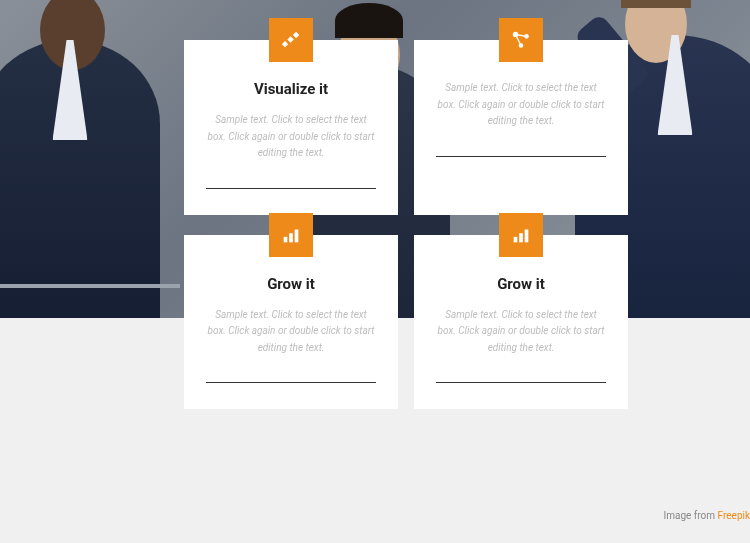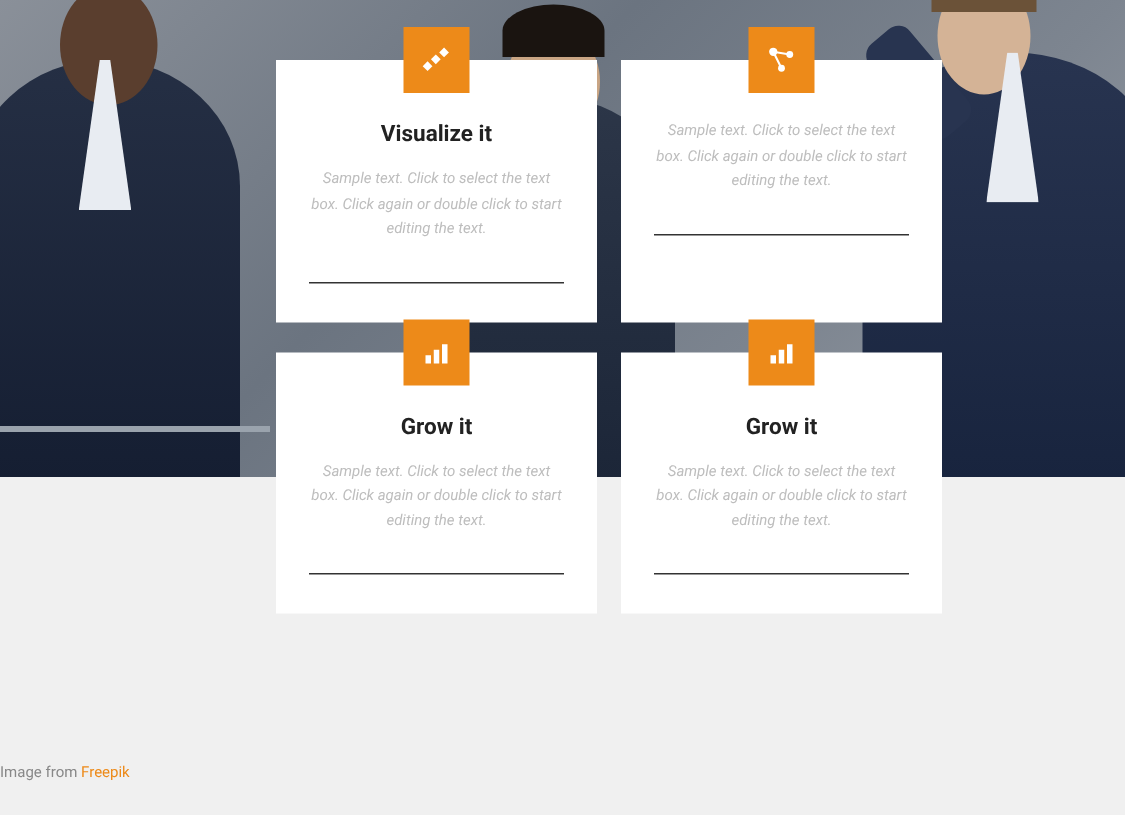--- a/index.html
+++ b/index.html
@@ -82,21 +82,21 @@
   height: 1px;
   background: #333;
   margin: 26px auto 0 auto;
   width: 170px;
 }
 .credit {
   position: absolute;
   bottom: 22px;
   left: 0;
   width: 100%;
-  text-align: left;
+  text-align: right;
   font-size: 10px;
   color: #888;
 }
 .credit a { color: #ed8a19; text-decoration: none; }
 </style>
 </head>
 <body>
 
 <div class="hero-bg">
   <div class="person p1">

